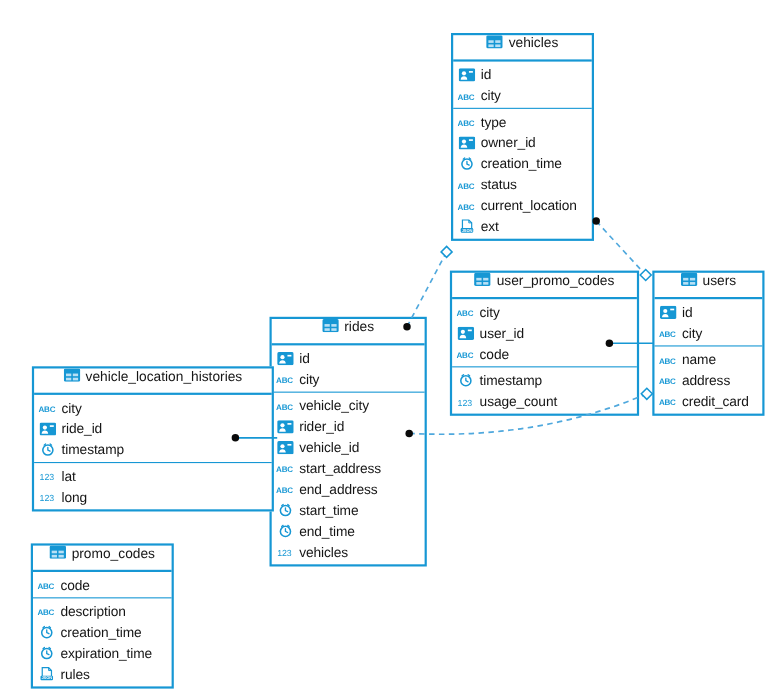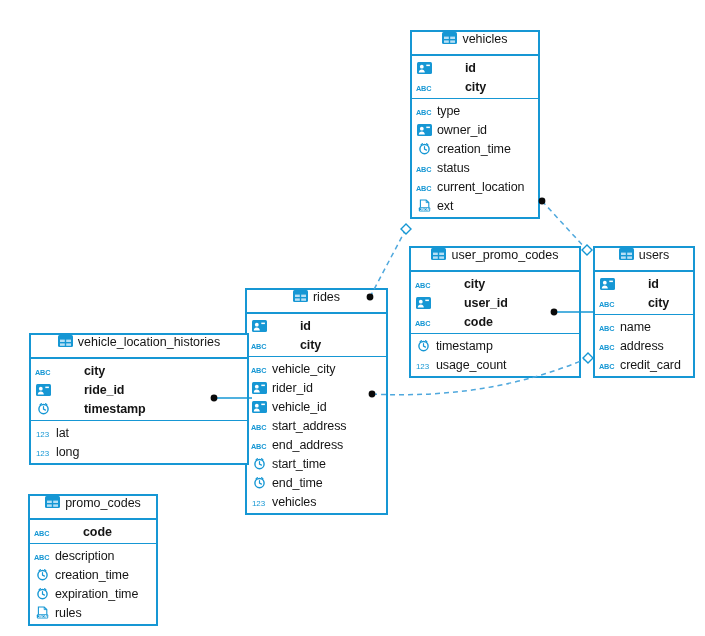--- a/index.html
+++ b/index.html
@@ -16,21 +16,21 @@
     display:flex;justify-content:center;align-items:flex-start;gap:5px;
     height:22px;border-bottom:2px solid #1697d4;padding:0 2px;white-space:nowrap;
   }
   .tname{color:#151515;}
   .section{padding:2px 0;}
   .section.keys{border-bottom:1.5px solid #1697d4;}
   .row{
     display:flex;align-items:center;height:19px;padding:0 4px;gap:4px;
     white-space:nowrap;letter-spacing:-0.1px;
   }
-  .row.key .cname{font-weight:bold;margin-left:28px;}
+  .row.key .cname{font-weight:normal;}
   .icon{width:17px;flex:0 0 17px;display:flex;justify-content:center;align-items:center;}
   .icon svg text{font-family:"Liberation Sans",sans-serif;}
   #connections-layer{
     position:absolute;inset:0;width:705px;height:636px;z-index:2;pointer-events:none;
   }
 </style>
 </head>
 <body>
 
 <div id="canvas">

